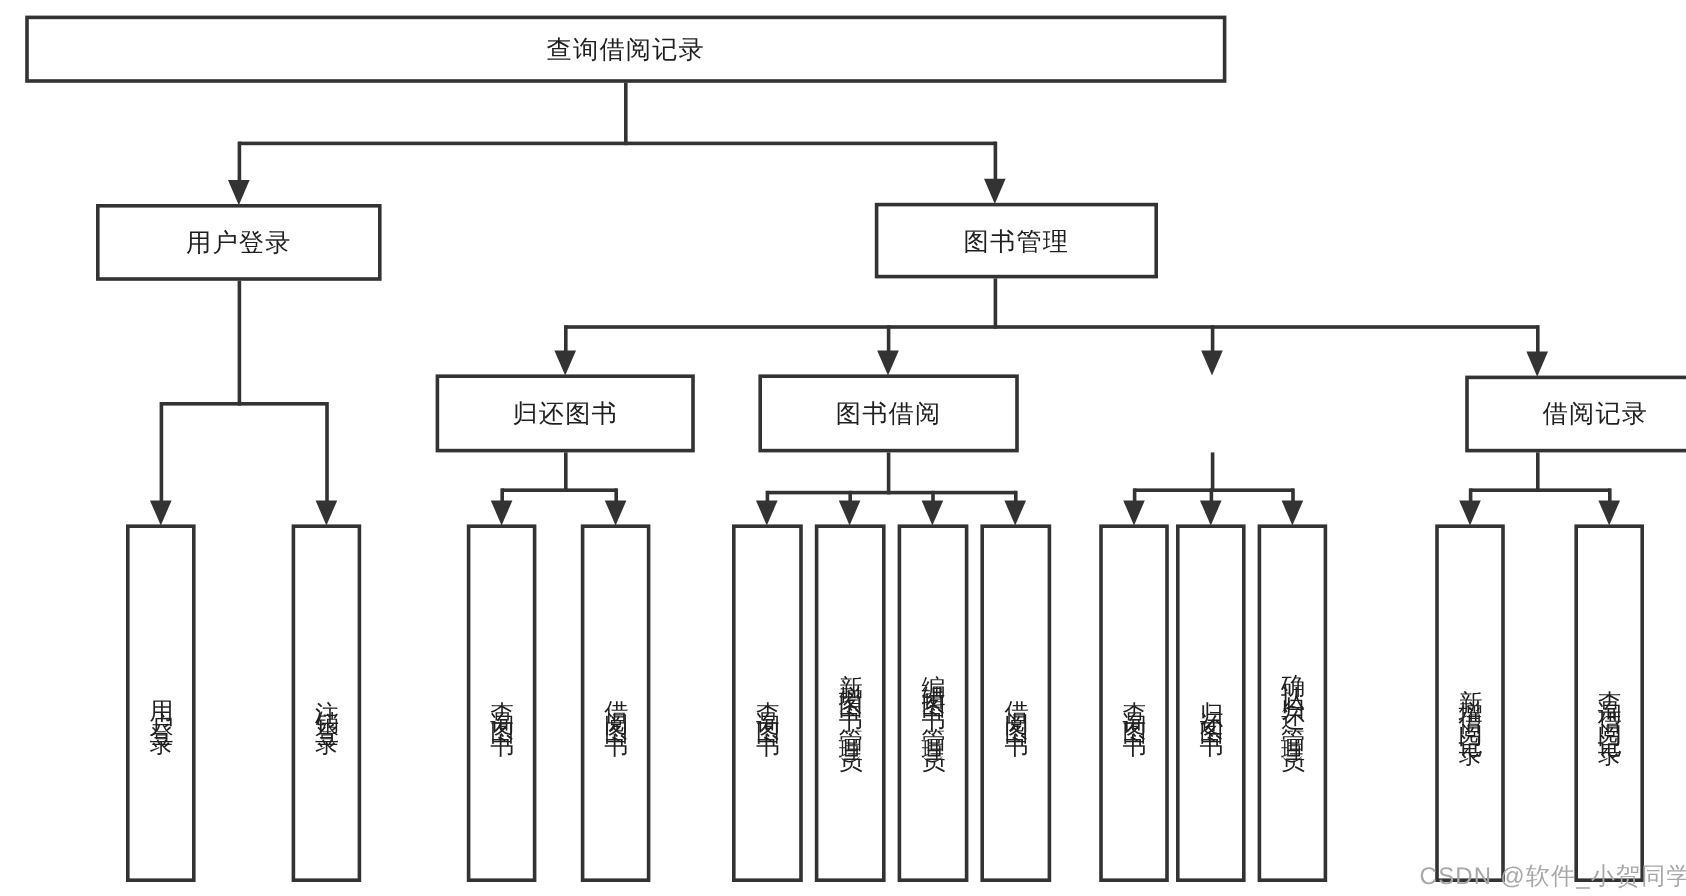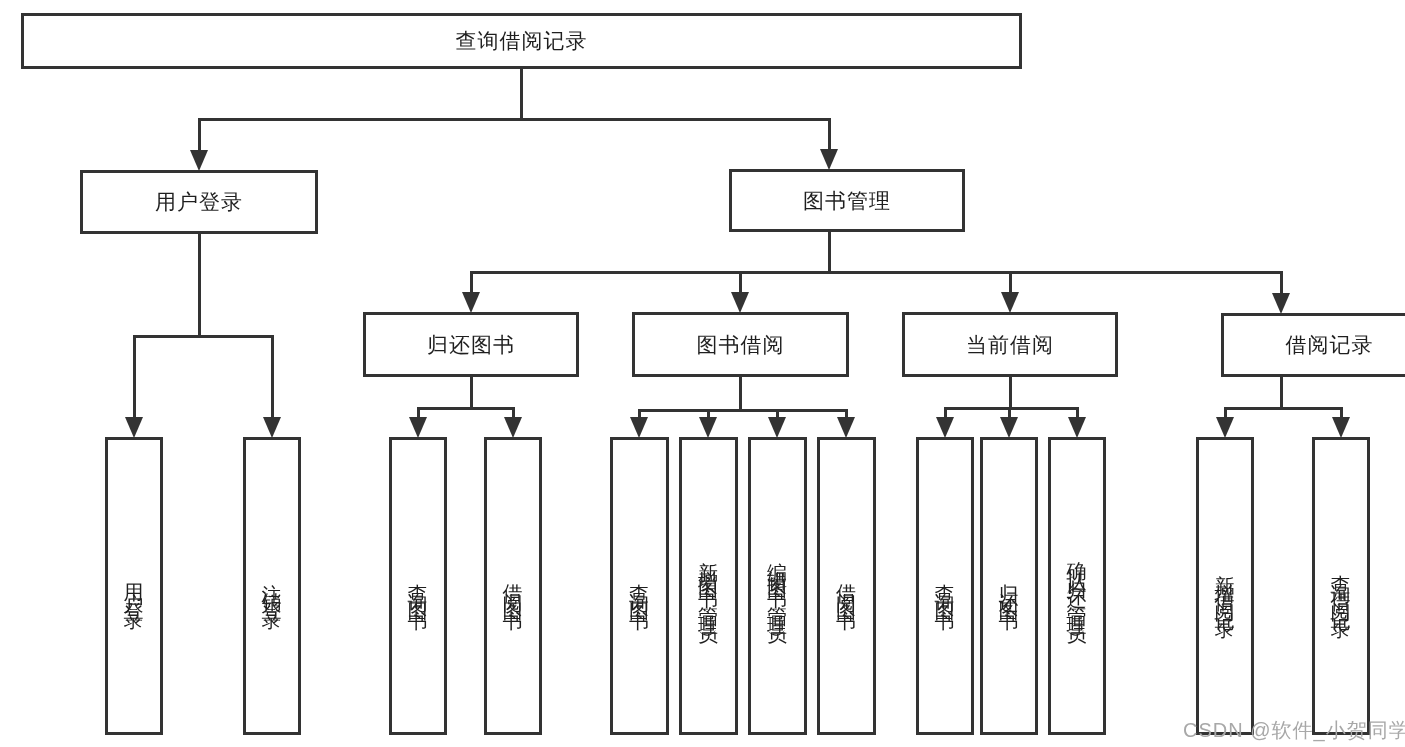--- a/index.html
+++ b/index.html
@@ -77,23 +77,20 @@
   </div>
 
   <div class="node" style="left:363px;top:312px;width:216px;height:65px;">
     <span>归还图书</span>
   </div>
 
   <div class="node" style="left:632px;top:312px;width:217px;height:65px;text-align:center;">
     <span>图书借阅</span>
   </div>
 
-  <div class="node" style="left:902px;top:312px;width:216px;height:65px;">
-    <span>当前借阅</span>
-  </div>
 
   <div class="node" style="left:1173px;top:313px;width:217px;height:64px;margin-left:48px;">
     <span>借阅记录</span>
   </div>
 
   <div class="leaf" style="left:105px;top:437px;width:58px;height:298px;">
     <span>用户登录</span>
   </div>
   <div class="leaf" style="left:243px;top:437px;width:58px;height:298px;">
     <span>注销登录</span>

